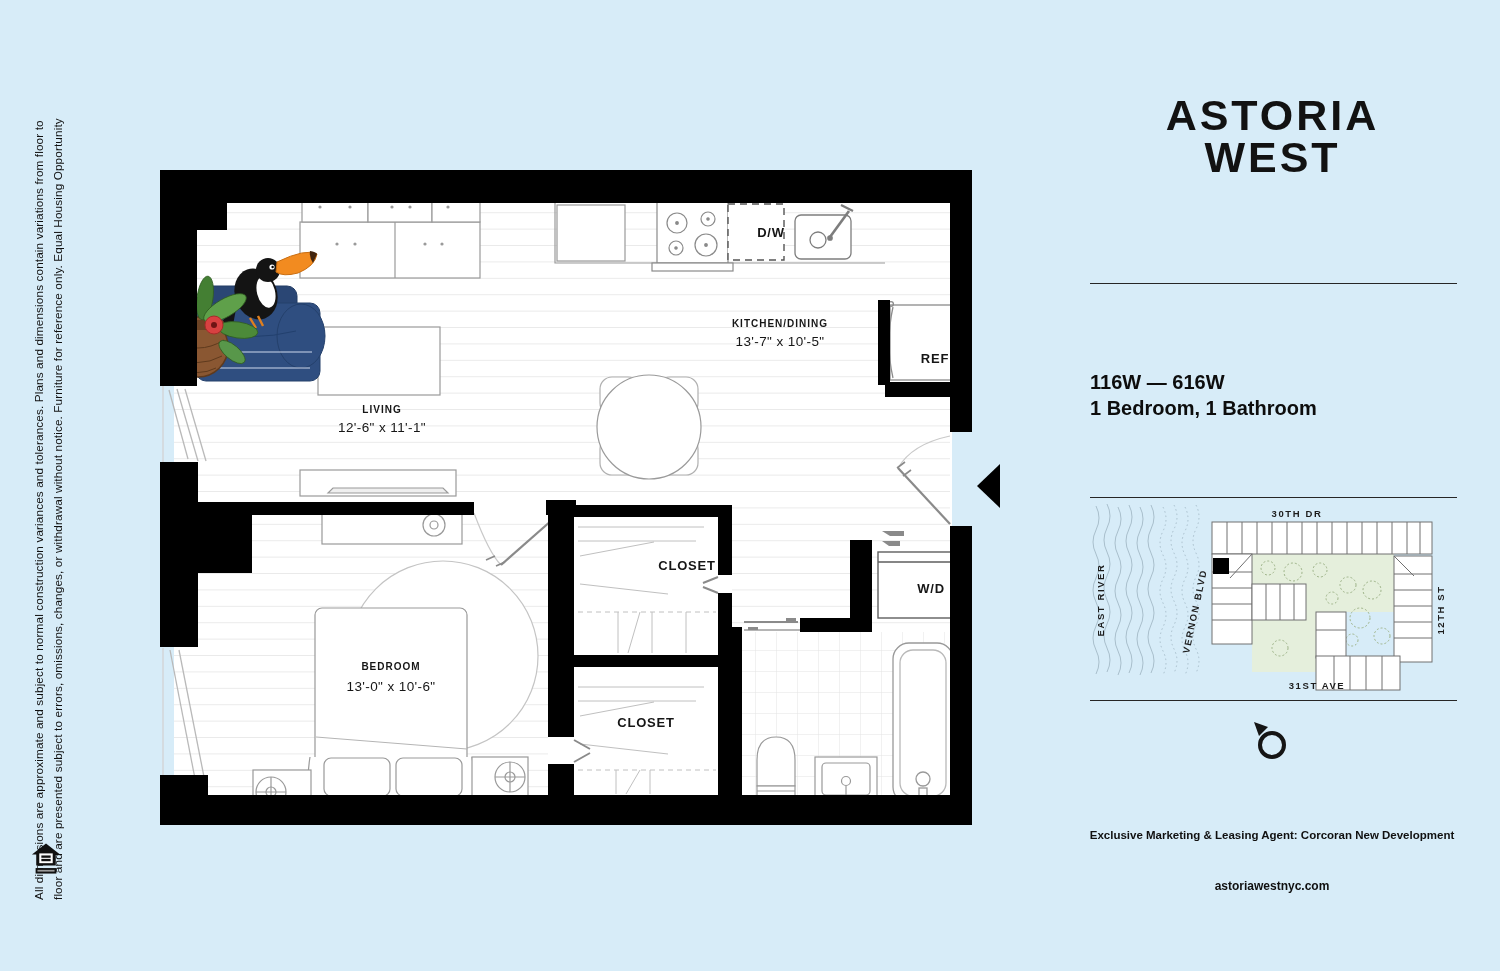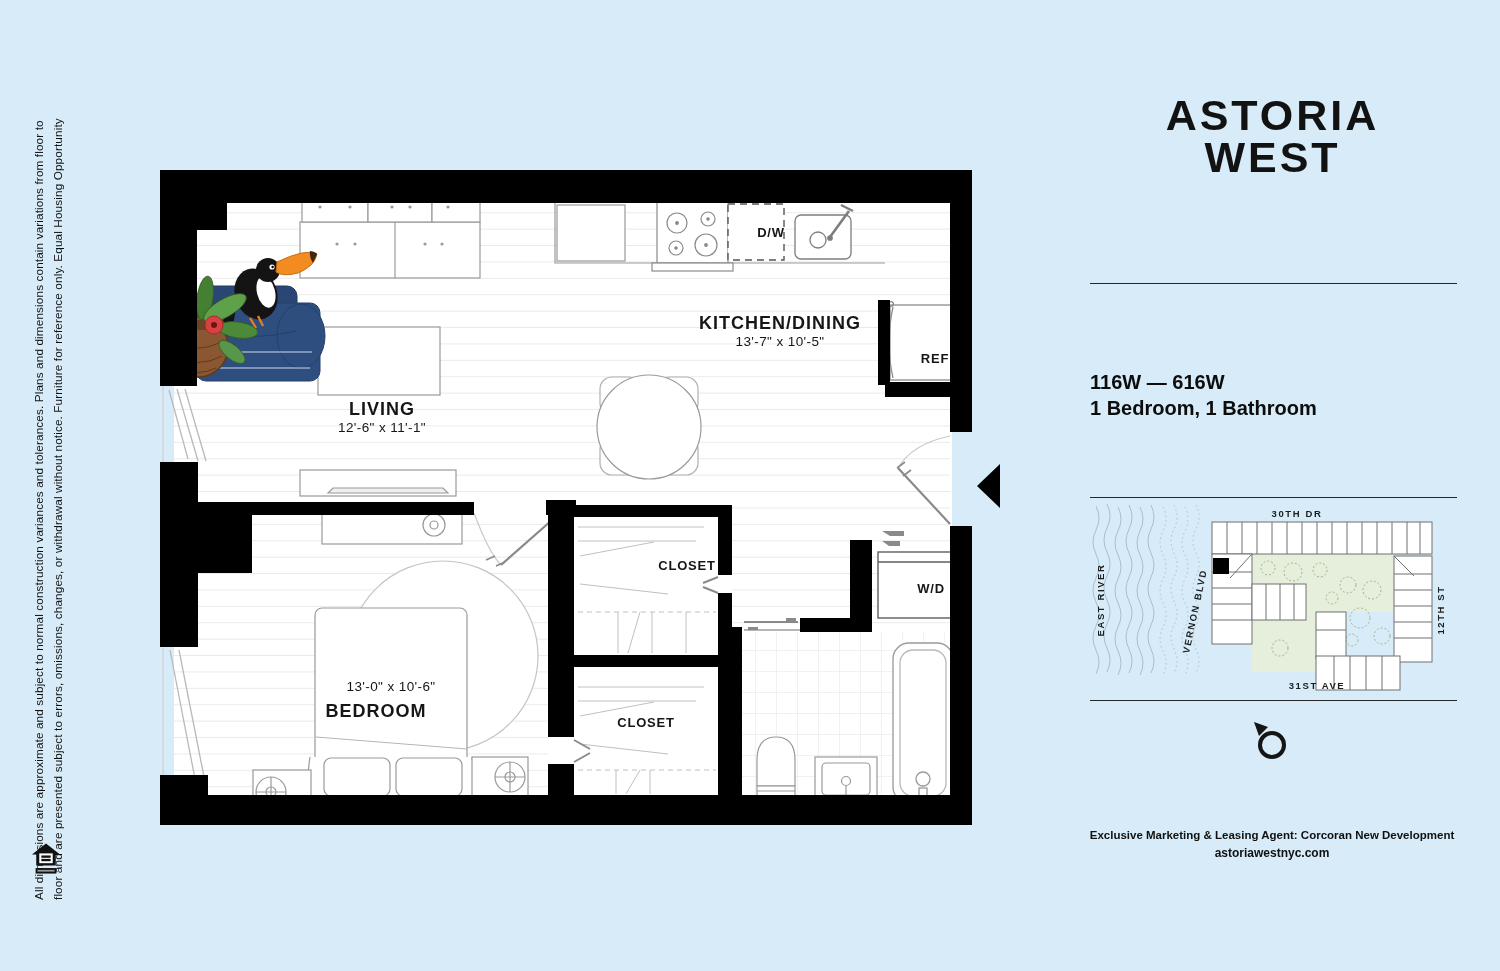--- a/index.html
+++ b/index.html
@@ -23,25 +23,25 @@
   }
   .unit-title{
     position:absolute; left:1090px; top:369px; width:365px;
     text-align:left; font-weight:700; font-size:20px; line-height:1.3; color:#0d0d0d;
   }
   .rule{position:absolute; left:1090px; width:367px; height:1px; background:#262626;}
   .footer{
     position:absolute; left:1052px; top:827px; width:440px;
     text-align:center; font-size:11.5px; font-weight:700; line-height:1.5; color:#101010;
   }
-  .footer .site{font-size:12px;}
+  .footer .site{font-size:12px;margin-top:33px;}
   
   .plan-label{
     position:absolute; transform:translate(-50%,-50%);
-    font-weight:700; font-size:18px; letter-spacing:1px;
+    font-weight:700; font-size:10px; letter-spacing:1px;
     color:#161616; white-space:nowrap;
   }
   .plan-dims{font-weight:400; font-size:13.5px; letter-spacing:0.4px;}
   .plan-small{font-size:13px; letter-spacing:0.8px;margin-left:15px;}
   #siteMap text{
     font-family:"Liberation Sans", sans-serif;
     font-size:9.5px; font-weight:700; letter-spacing:1.6px; fill:#1c1c1c;
   }
 </style>
 </head>
@@ -311,21 +311,21 @@
       <rect x="160" y="775" width="48" height="50"></rect>
     </g>
 
     <polygon points="1000,464 1000,508 977,486" fill="#000000"></polygon>
   </svg>
 
   <div class="plan-label" style="left:780px;top:323px;">KITCHEN/DINING</div>
   <div class="plan-label plan-dims" style="left:780px;top:341px;">13'-7" x 10'-5"</div>
   <div class="plan-label" style="left:382px;top:409px;">LIVING</div>
   <div class="plan-label plan-dims" style="left:382px;top:427px;">12'-6" x 11'-1"</div>
-  <div class="plan-label" style="left:376px;top:666px;margin-top:45px;">BEDROOM</div>
+  <div class="plan-label" style="left:391px;top:666px;">BEDROOM</div>
   <div class="plan-label plan-dims" style="left:391px;top:686px;">13'-0" x 10'-6"</div>
   <div class="plan-label plan-small" style="left:672px;top:565px;">CLOSET</div>
   <div class="plan-label plan-small" style="left:631px;top:722px;">CLOSET</div>
   <div class="plan-label plan-small" style="left:756px;top:232px;">D/W</div>
   <div class="plan-label plan-small" style="left:920px;top:358px;">REF</div>
   <div class="plan-label plan-small" style="left:916px;top:588px;">W/D</div>
 
   <div class="brand">
     <div>ASTORIA</div>
     <div>WEST</div>

